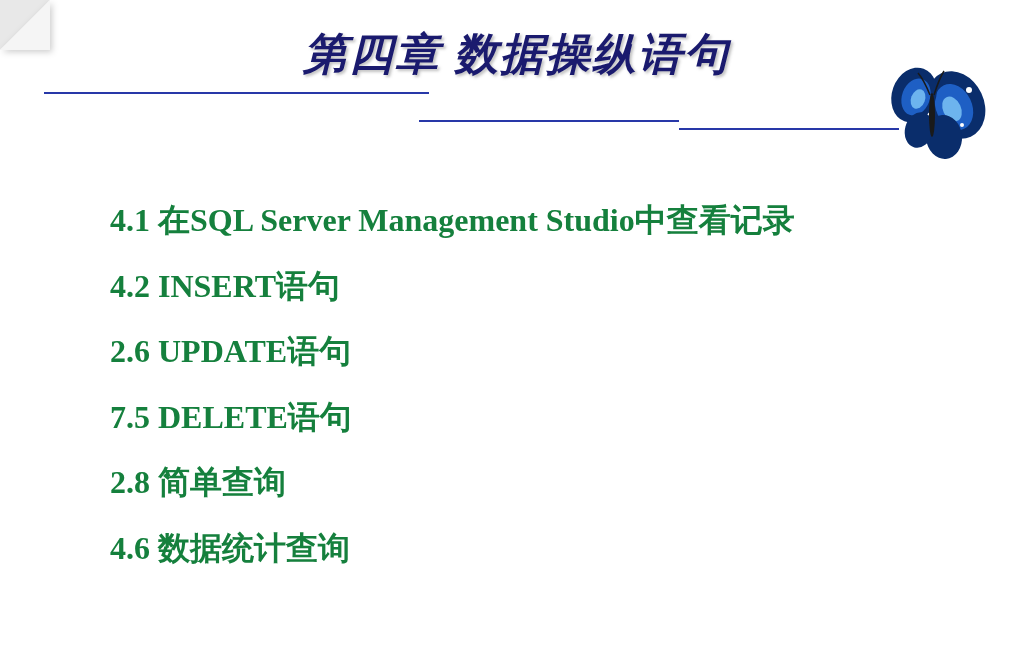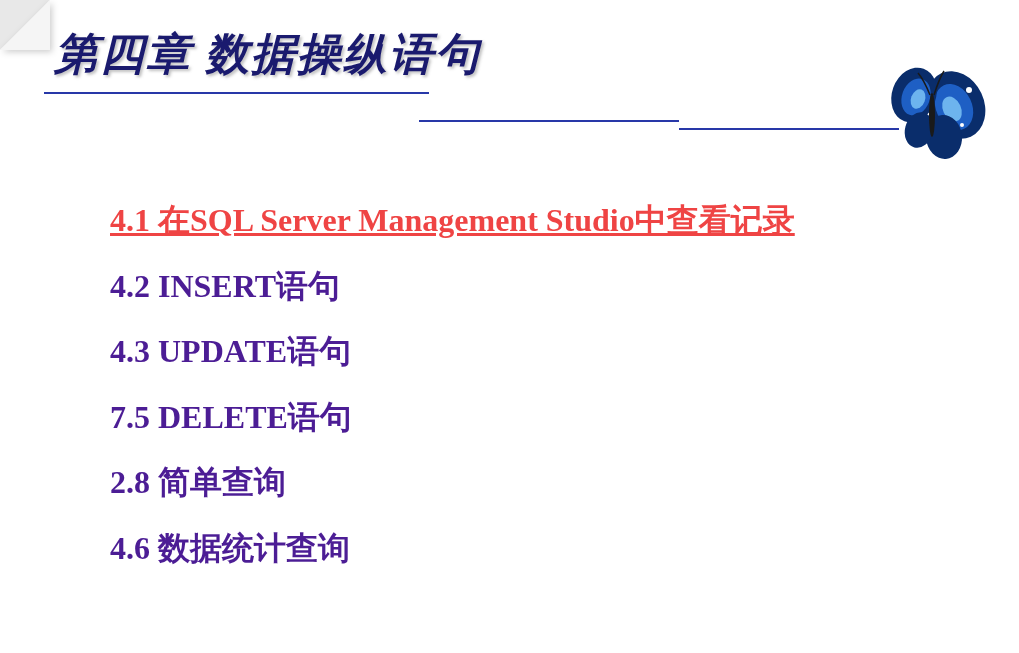--- a/index.html
+++ b/index.html
@@ -32,20 +32,21 @@
       left: 0;
       width: 0;
       height: 0;
       border-bottom: 50px solid #f5f5f5;
       border-left: 50px solid transparent;
       filter: drop-shadow(2px 2px 3px rgba(0,0,0,0.2));
     }
     .header {
       padding: 25px 40px 0 44px;
       position: relative;
+      text-align: center;
     }
     .title {
       font-size: 44px;
       font-weight: bold;
       color: #1a1a6e;
       font-style: italic;
       text-shadow: 2px 2px 3px rgba(100,100,100,0.4);
       letter-spacing: 2px;
       margin-left: 10px;
     }
@@ -85,28 +86,27 @@
       width: 120px;
       height: 110px;
       z-index: 5;
     }
     .content {
       padding: 60px 0 0 110px;
     }
     .toc-item {
       font-size: 32px;
       font-weight: bold;
-      color: #4c1d95;
+      color: #15803d;
       line-height: 1.8;
       margin-bottom: 8px;
       font-family: "Times New Roman", "SimSun", serif;
     }
     .toc-item.active {
-      color: #ef4444;
-      text-decoration: underline;
+      color: #15803d;
     }
   </style>
 </head>
 <body>
 
 <div class="corner-fold"></div>
 
 <div class="header">
   <div class="title">第四章 数据操纵语句</div>
   <div class="underline-group">
@@ -130,17 +130,17 @@
     <circle cx="88" cy="70" r="2" fill="#ffffff"></circle>
     <ellipse cx="58" cy="60" rx="3" ry="22" fill="#1a1a1a"></ellipse>
     <path d="M 56 40 Q 50 25 44 18" stroke="#1a1a1a" stroke-width="1.5" fill="none"></path>
     <path d="M 60 40 Q 65 24 70 16" stroke="#1a1a1a" stroke-width="1.5" fill="none"></path>
   </svg>
 </div>
 
 <div class="content">
   <div class="toc-item active">4.1 在SQL Server Management Studio中查看记录</div>
   <div class="toc-item">4.2 INSERT语句</div>
-  <div class="toc-item">4.3 UPDATE语句</div>
+  <div class="toc-item">2.6 UPDATE语句</div>
   <div class="toc-item">7.5 DELETE语句</div>
   <div class="toc-item">2.8 简单查询</div>
   <div class="toc-item">4.6 数据统计查询</div>
 </div>
 
 </body></html>

